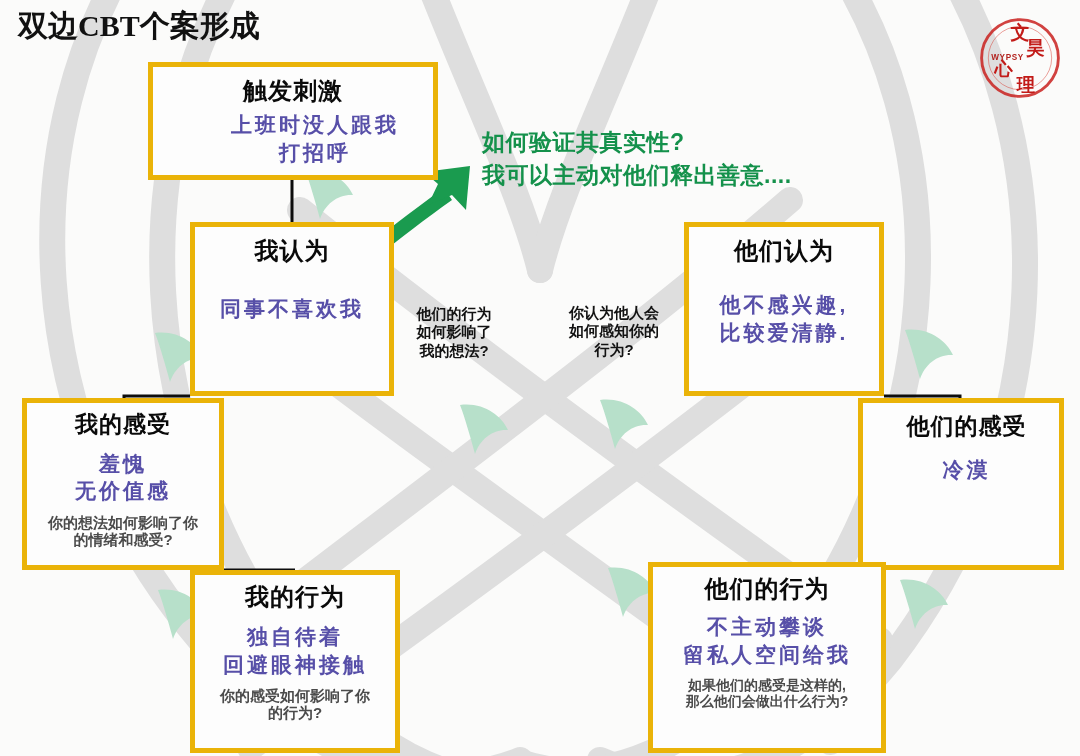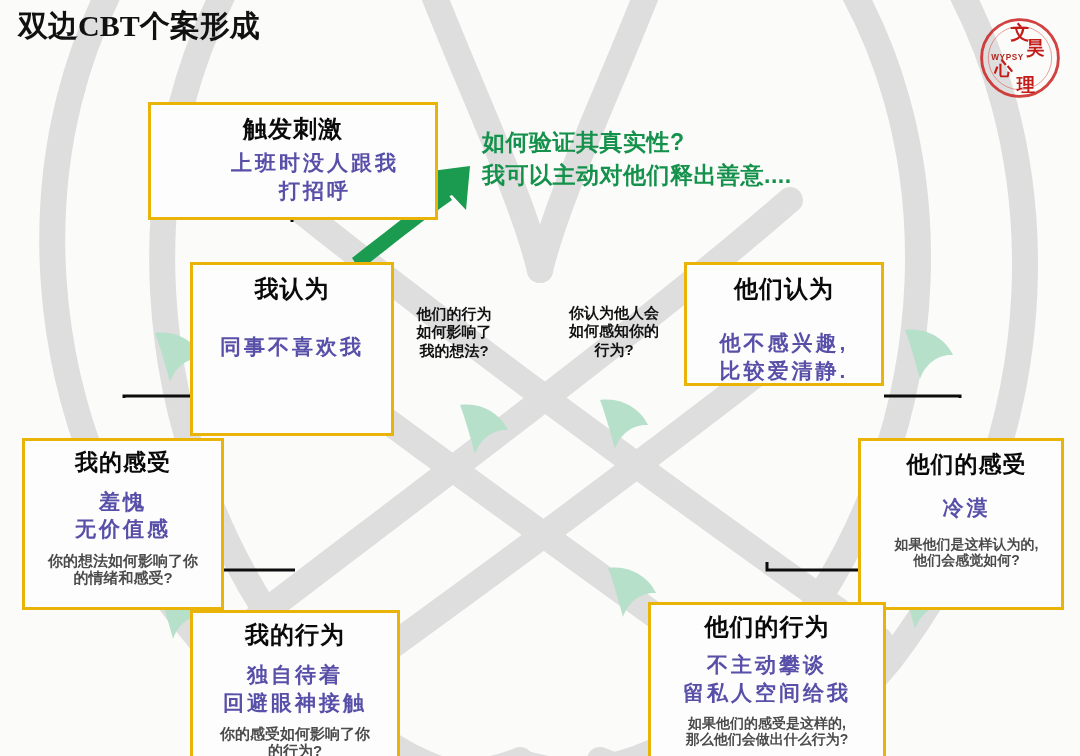--- a/index.html
+++ b/index.html
@@ -65,25 +65,24 @@
     top: 10px;
     width: 96px;
     height: 96px;
     z-index: 6;
   }
 
   .node {
     position: absolute;
     z-index: 4;
     background: #fdfdfd;
-    border: 3px solid #eab308;
+    border: 5px solid #eab308;
     box-sizing: border-box;
     text-align: center;
     overflow: hidden;
-    margin-top: 40px;
   }
   .node .n-title {
     font-family: "Liberation Sans", "DejaVu Sans", sans-serif;
     font-weight: bold;
     color: #0a0a0a;
     font-size: 24px;
     line-height: 1.18;
     margin-top: 10px;
     letter-spacing: 1px;
   }
@@ -116,21 +115,21 @@
   #node-i-feel    { left: 22px;  top: 398px; width: 202px; height: 172px; }
   #node-i-feel .n-title { margin-top: 8px; font-size: 23px; }
   #node-i-feel .n-body  { margin-top: 12px; }
   #node-i-feel .n-note  { margin-top: 10px; }
 
   #node-i-do      { left: 190px; top: 570px; width: 210px; height: 183px; }
   #node-i-do .n-title { margin-top: 8px; }
   #node-i-do .n-body  { margin-top: 12px; }
   #node-i-do .n-note  { margin-top: 10px; }
 
-  #node-they-think { left: 684px; top: 222px; width: 200px; height: 124px; }
+  #node-they-think { left: 684px; top: 222px; width: 200px; height: 174px; }
   #node-they-think .n-body { margin-top: 26px; }
 
   #node-they-feel  { left: 858px; top: 398px; width: 206px; height: 172px; padding-left: 11px; }
   #node-they-feel .n-title { margin-top: 10px; font-size: 23px; }
   #node-they-feel .n-body  { margin-top: 16px; }
   #node-they-feel .n-note  { margin-top: 16px; font-size: 14px; }
 
   #node-they-do    { left: 648px; top: 562px; width: 238px; height: 191px; }
   #node-they-do .n-title { margin-top: 8px; }
   #node-they-do .n-body  { margin-top: 10px; }
@@ -277,22 +276,20 @@
 
   <div class="node" id="node-they-think">
     <div class="n-title">他们认为</div>
     <div class="n-body">他不感兴趣,
 比较爱清静.</div>
   </div>
 
   <div class="node" id="node-they-feel">
     <div class="n-title">他们的感受</div>
     <div class="n-body">冷漠</div>
-    <div class="n-note">如果他们是这样认为的,
-他们会感觉如何?</div>
   </div>
 
   <div class="node" id="node-they-do">
     <div class="n-title">他们的行为</div>
     <div class="n-body">不主动攀谈
 留私人空间给我</div>
     <div class="n-note">如果他们的感受是这样的,
 那么他们会做出什么行为?</div>
   </div>
 

